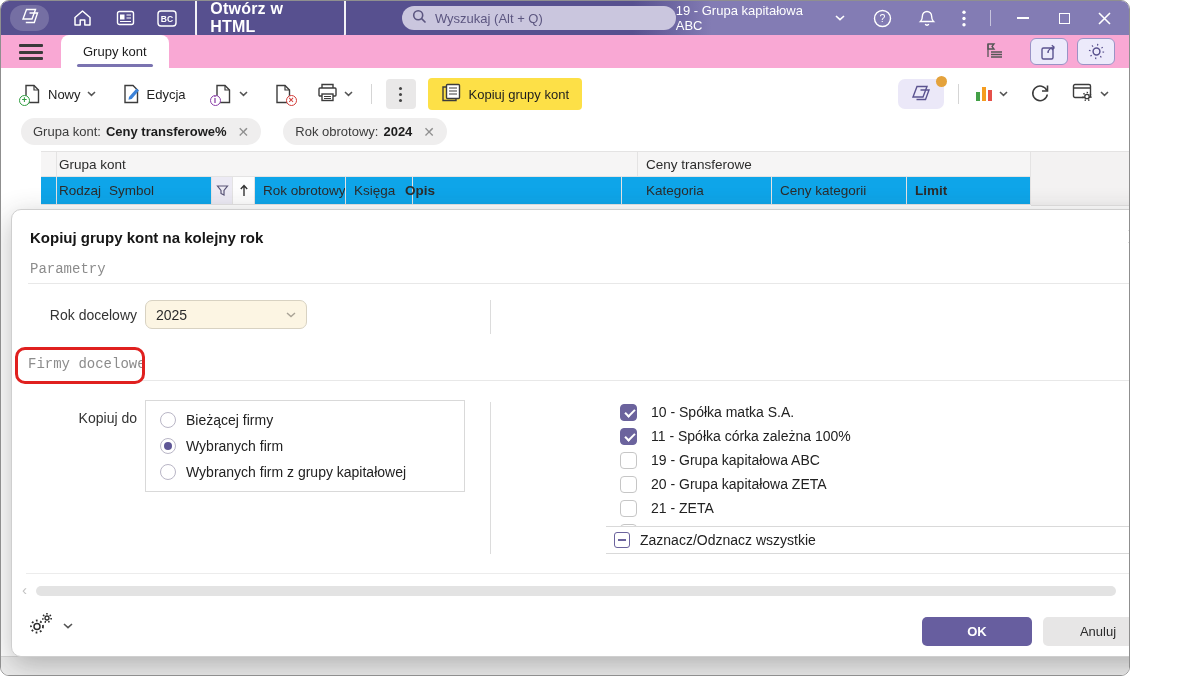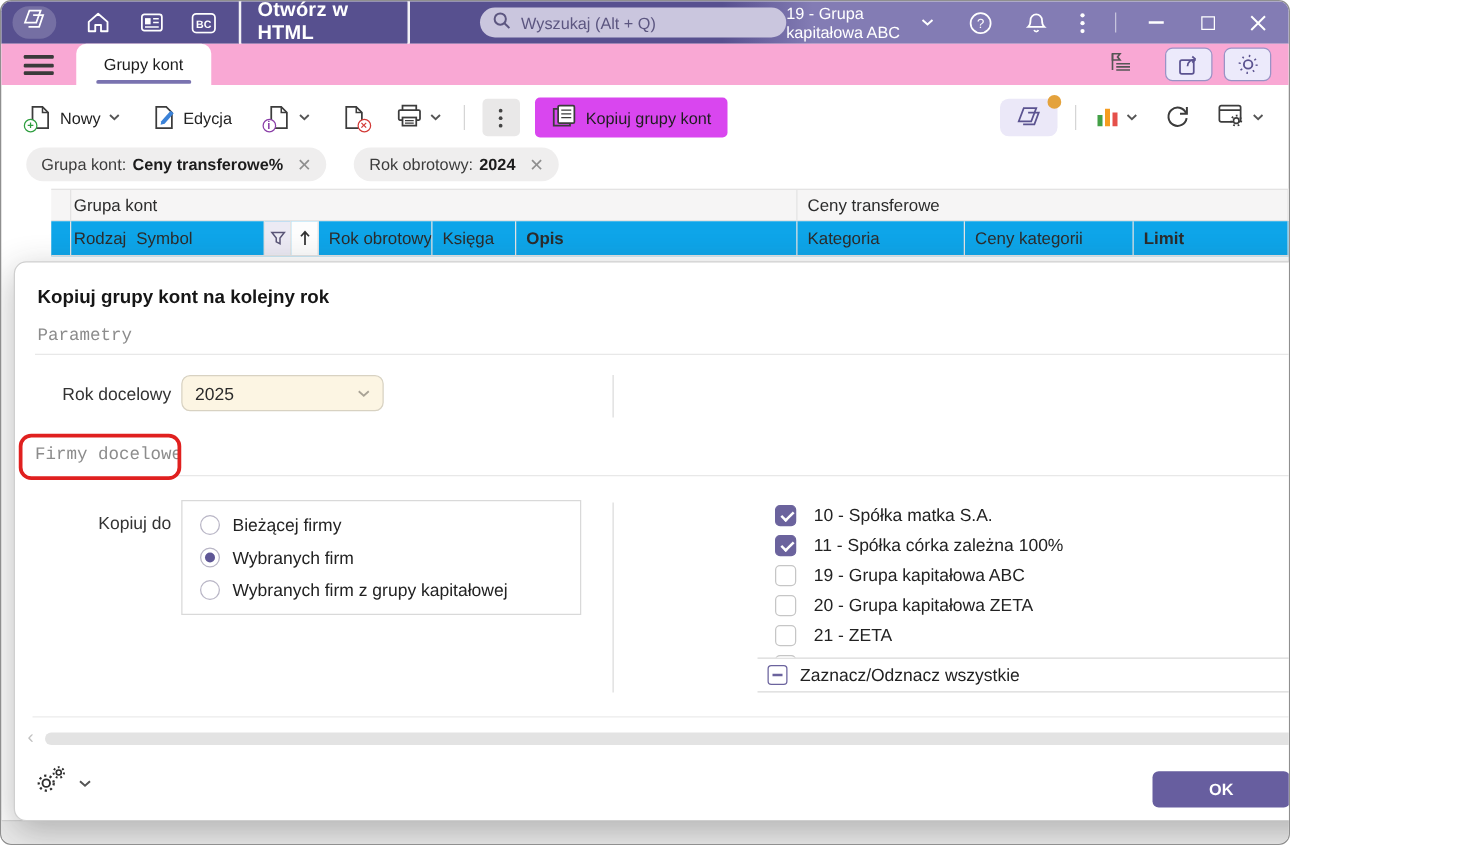--- a/index.html
+++ b/index.html
@@ -1,17 +1,17 @@
 <!DOCTYPE html>
 <html><head>
 <meta charset="utf-8">
 <style>
 * { margin:0; padding:0; box-sizing:border-box; }
 html,body { width:1184px; height:676px; background:#fff; font-family:"Liberation Sans",sans-serif; }
-.window { position:relative; width:1032px; height:676px; border:1px solid #8f8f8f; border-radius:9px; overflow:hidden; background:#fff; }
+.window { position:relative; width:1130px; height:676px; border:1px solid #8f8f8f; border-radius:9px; overflow:hidden; background:#fff; }
 
 
 .titlebar { position:absolute; top:0; left:0; right:0; height:34px;
   background:linear-gradient(90deg,#57508f 0%,#57508f 56%,#837cb4 63%,#837cb4 100%);
   display:flex; align-items:center; color:#fff; }
 .logo-pill { width:40px; height:26px; margin-left:9px; border-radius:13px; background:rgba(255,255,255,.18); display:flex; align-items:center; justify-content:center; }
 .tb-ic { display:flex; align-items:center; justify-content:center; }
 .open-html { margin-left:18px; border:2px solid rgba(255,255,255,.92); border-radius:7px; padding:3px 13px; font-size:16px; font-weight:bold; letter-spacing:.2px; cursor:default; }
 .search { margin-left:56px; width:278px; height:24px; border-radius:12px; background:#cac6de; display:flex; align-items:center; padding:0 10px; gap:8px; color:#5c5680; font-size:13px; }
 .tb-right { margin-left:auto; display:flex; align-items:center; }
@@ -36,21 +36,21 @@
 .tl-item { display:flex; align-items:center; gap:6px; }
 .doc-wrap { position:relative; width:19px; height:20px; }
 .badge { position:absolute; left:-4px; bottom:-2px; width:11px; height:11px; border-radius:50%; background:#fff; display:flex; align-items:center; justify-content:center; font-size:9px; line-height:9px; font-weight:bold; }
 .badge.green { border:1.3px solid #2e9e3f; color:#2e9e3f; }
 .badge.purple { border:1.3px solid #8b3fa8; color:#8b3fa8; }
 .badge.red { border:1.3px solid #d23b38; color:#d23b38; }
 .v-sep { width:1px; height:20px; background:#d5d5d5; }
 .kebab-btn { width:30px; height:30px; background:#e9e8e8; border-radius:4px; display:flex; align-items:center; justify-content:center; }
 .kebab-dots { display:flex; flex-direction:column; gap:3px; }
 .kebab-dots i { width:3px; height:3px; background:#444; border-radius:50%; }
-.gray-btn { height:32px; background:#d946ef; border-radius:4px; display:flex; align-items:center; gap:8px; padding:0 13px; font-size:13px; color:#1e1e1e; }
+.gray-btn { height:32px; background:#fde047; border-radius:4px; display:flex; align-items:center; gap:8px; padding:0 13px; font-size:13px; color:#1e1e1e; }
 .layers-pill { position:relative; width:46px; height:30px; background:#ebe8f8; border-radius:7px; display:flex; align-items:center; justify-content:center; }
 .notif-dot { position:absolute; top:-3px; right:-3px; width:11px; height:11px; background:#e4a23c; border-radius:50%; }
 
 
 .chips { position:absolute; top:117px; left:20px; display:flex; gap:22px; }
 .chip { height:27px; background:#efeeee; border-radius:14px; display:flex; align-items:center; padding:0 12px; font-size:13px; color:#3c3c3c; gap:5px; }
 .chip b { color:#1c1c1c; }
 .chip .x { color:#8f8f8f; font-size:14px; margin-left:6px; }
 
 
@@ -358,21 +358,21 @@
           <svg width="10" height="13" viewBox="0 0 10 13">
             <path d="M5 12 V2 M1.8 5 L5 1.5 L8.2 5" stroke="#333" stroke-width="1.4" fill="none"></path>
           </svg>
         </div>
       <div class="gcell br" style="left:214px; width:91px; padding-left:8px;">
           <span>Rok obrotowy</span>
         </div>
       <div class="gcell br" style="left:305px; width:67px; padding-left:8px;">
           <span>Księga</span>
         </div>
-      <div class="gcell br" style="left:372px; width:225px; padding-left:8px; font-weight:bold;">
+      <div class="gcell br" style="left:356px; width:225px; padding-left:8px; font-weight:bold;">
           <span>Opis</span>
         </div>
       <div class="gcell br" style="left:597px; width:134px; padding-left:8px;">
           <span>Kategoria</span>
         </div>
       <div class="gcell br" style="left:731px; width:135px; padding-left:8px;">
           <span>Ceny kategorii</span>
         </div>
       <div class="gcell br" style="left:866px; width:124px; padding-left:8px; font-weight:bold;">
           <span>Limit</span>

